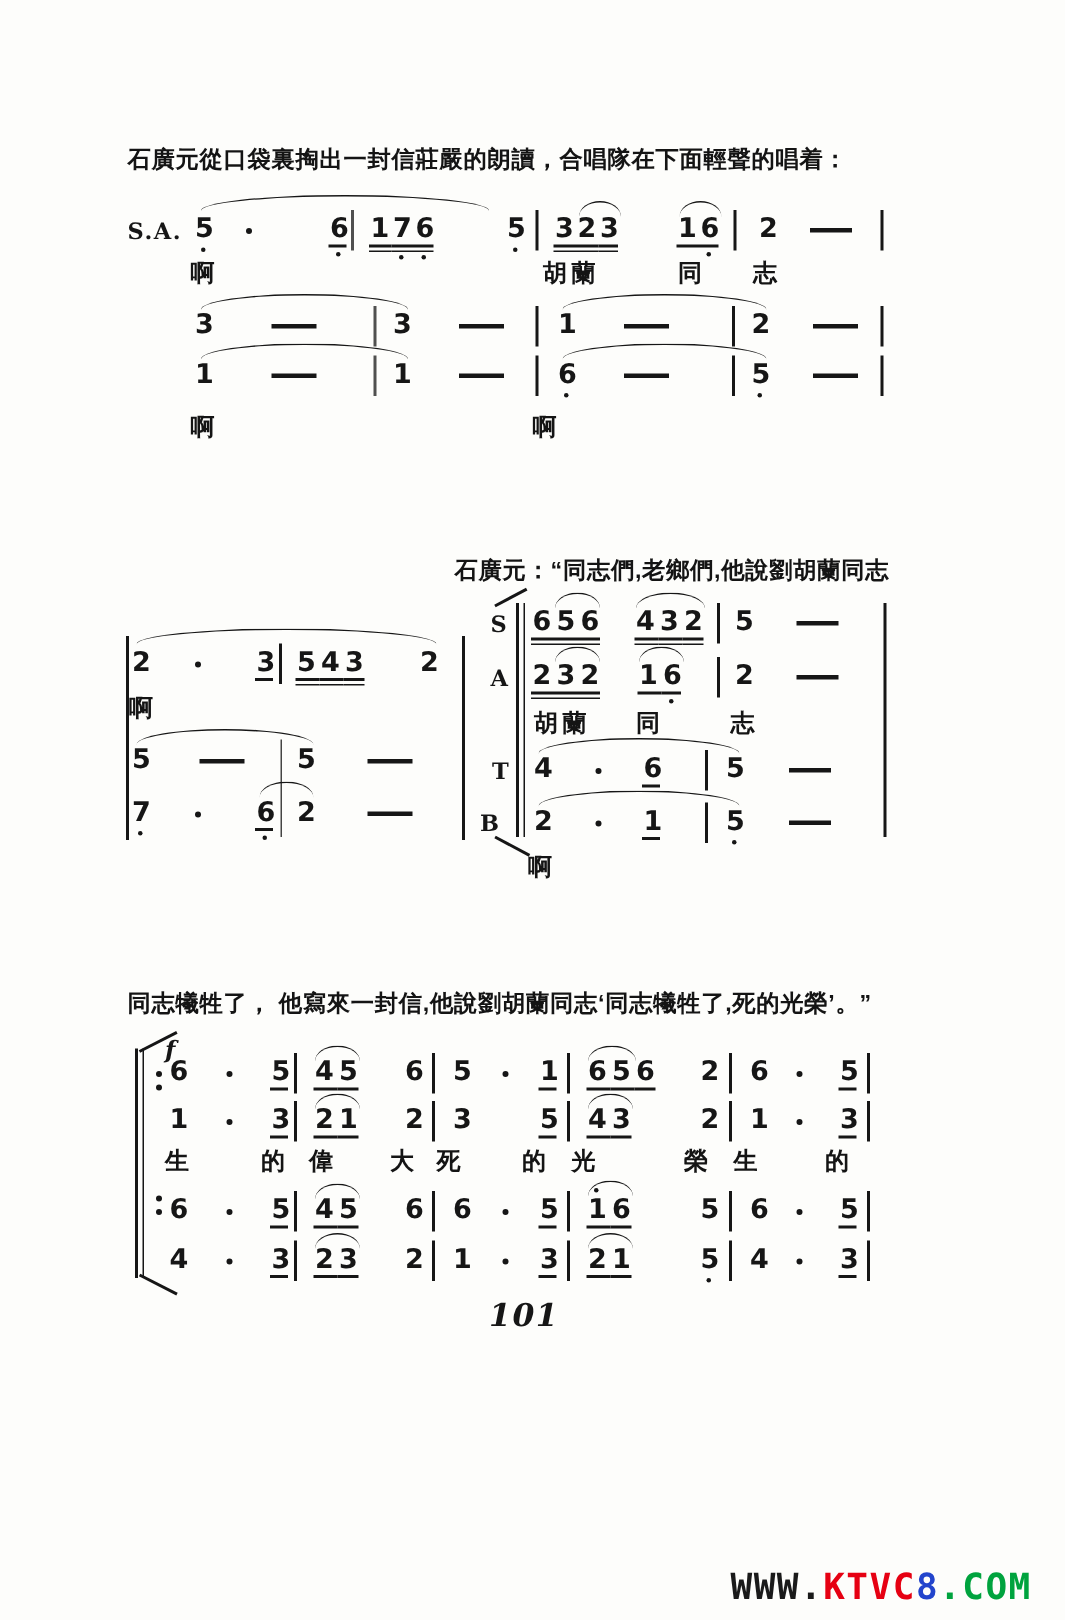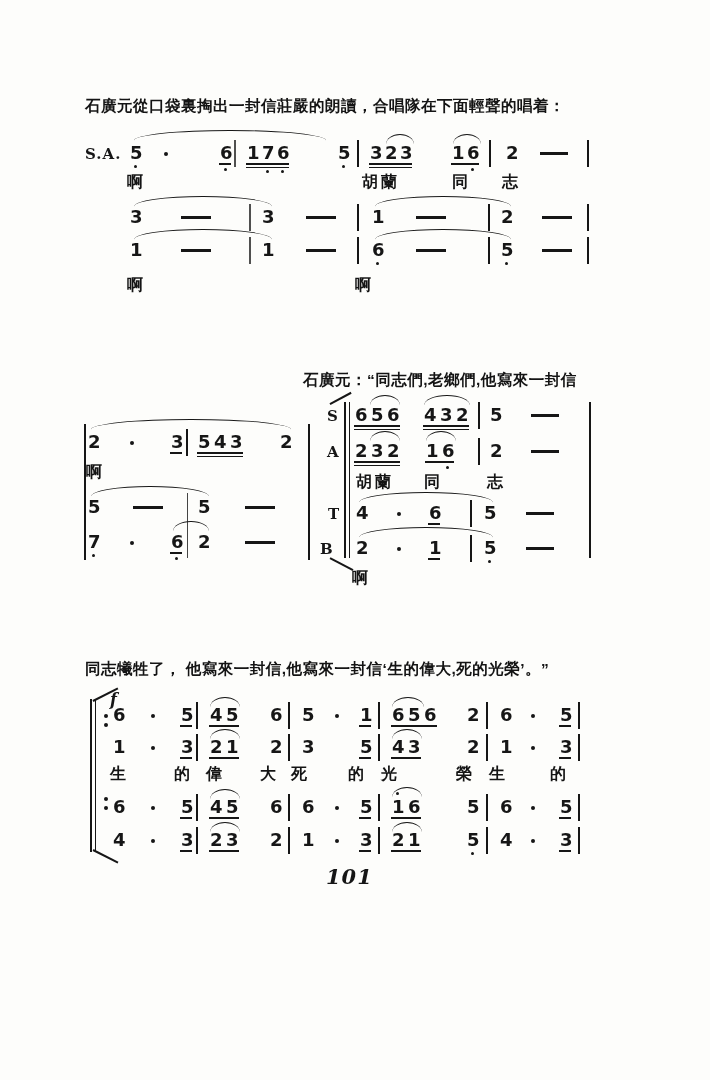--- a/index.html
+++ b/index.html
@@ -28,22 +28,22 @@
                font-style:italic;font-weight:700;font-size:21px;letter-spacing:1px;}
   .watermark{position:absolute;left:487px;top:1044px;font-family:"DejaVu Sans Mono","Liberation Mono",monospace;
              font-weight:700;font-size:24px;letter-spacing:1px;white-space:nowrap;}
 </style>
 </head>
 <body>
 
 <div id="page">
   <div id="captions">
       <div class="caption" style="left: 85px; top: 96px;">石廣元從口袋裏掏出一封信莊嚴的朗讀，合唱隊在下面輕聲的唱着：</div>
-      <div class="caption" style="left: 303px; top: 370px;">石廣元：“同志們,老鄉們,他寫來一封信</div>
-      <div class="caption" style="left: 85px; top: 659px;">同志犧牲了， 他寫來一封信,他寫來一封信‘生的偉大,死的光榮’。”</div>
+      <div class="caption" style="left: 303px; top: 370px;">石廣元：“同志們,老鄉們,他說劉胡蘭同志</div>
+      <div class="caption" style="left: 85px; top: 659px;">同志犧牲了， 他寫來一封信,他說劉胡蘭同志‘同志犧牲了,死的光榮’。”</div>
     </div>
   <div id="score">
       <div class="vlabel" style="left: 85px; top: 145px;">S.A.</div>
       <div class="vlabel" style="left: 327px; top: 407px;">S</div>
       <div class="vlabel" style="left: 327px; top: 443px;">A</div>
       <div class="vlabel" style="left: 328px; top: 505px;">T</div>
       <div class="vlabel" style="left: 320px; top: 540px;">B</div>
       <div class="vlabel dyn" style="left: 110px; top: 690px;">f</div>
       <div class="note" style="left: 130px; top: 143px;"><span>5</span><i class="od" style="top: 22px;"></i></div>
       <div class="sepdot" style="left: 164px; top: 152px;"></div>
@@ -269,13 +269,14 @@
       <div class="diag" style="left: 330px; top: 403px; width: 24px; transform: rotate(-28deg);"></div>
       <div class="diag" style="left: 330px; top: 557px; width: 26px; transform: rotate(28deg);"></div>
       <div class="diag" style="left: 93px; top: 700px; width: 28px; transform: rotate(-27deg);"></div>
       <div class="diag" style="left: 93px; top: 849px; width: 28px; transform: rotate(27deg);"></div>
       <div class="rdot" style="left: 104px; top: 714px;"></div>
       <div class="rdot" style="left: 104px; top: 723px;"></div>
       <div class="rdot" style="left: 104px; top: 797px;"></div>
       <div class="rdot" style="left: 104px; top: 806px;"></div>
     </div>
   <div class="page-number">101</div>
+  <div class="watermark" id="wm"><span style="color: rgb(26, 26, 26);">WWW.</span><span style="color: rgb(230, 0, 18);">KTVC</span><span style="color: rgb(34, 68, 204);">8</span><span style="color: rgb(0, 163, 62);">.COM</span></div>
 </div>
 
 </body></html>

